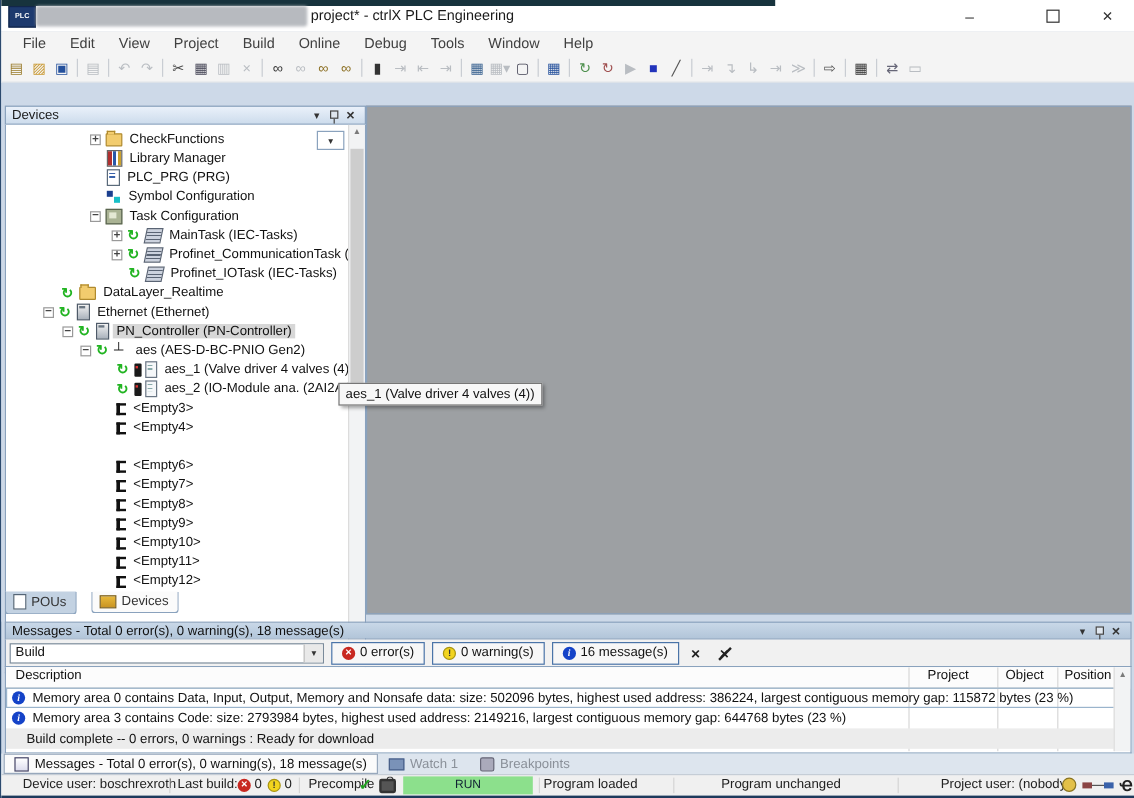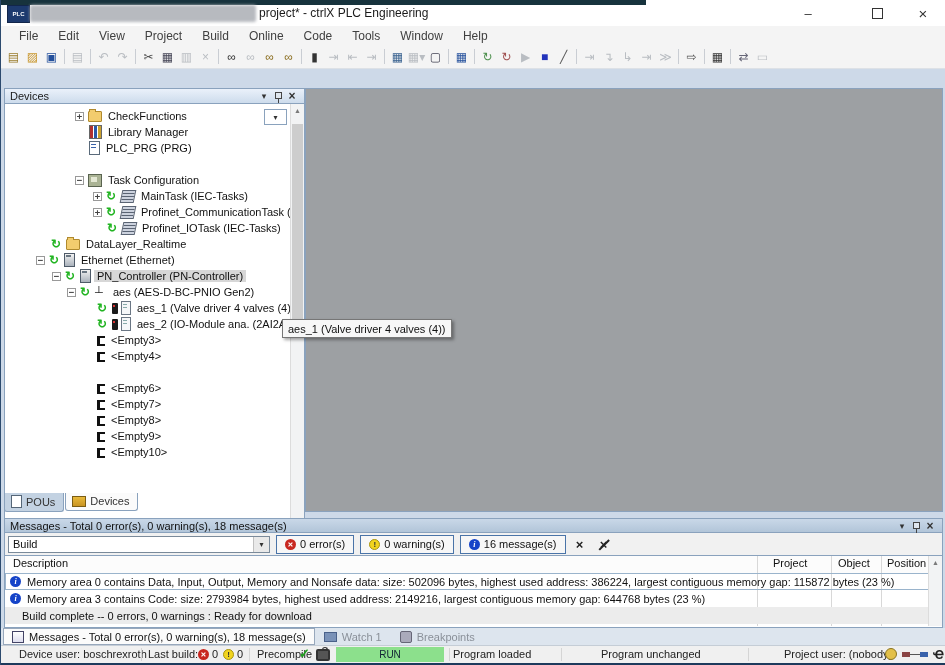--- a/index.html
+++ b/index.html
@@ -63,21 +63,21 @@
   .ti-card:before{content:"";position:absolute;left:1px;top:2px;width:4px;height:6px;background:repeating-linear-gradient(#8aa 0 1px,transparent 1px 3px);}
   .ti-plug{width:8px;height:10px;border-left:3px solid #111;border-top:2px solid #111;border-bottom:2px solid #111;box-sizing:border-box;margin-top:1px;}
   
   .sb-v{position:absolute;right:0;top:0;width:13px;height:442px;background:#f2f3f4;border-left:1px solid #dcdcdc;}
   .sb-h{position:absolute;left:0;bottom:0;width:286px;height:13px;background:#f2f3f4;border-top:1px solid #dcdcdc;}
   .sb-btn{position:absolute;width:13px;height:13px;color:#7a7a7a;font-size:7px;display:flex;align-items:center;justify-content:center;}
   .sb-thumb{position:absolute;background:#cdcdcd;}
   .tree-dd{position:absolute;right:17px;top:5px;width:21px;height:14px;background:#fff;border:1px solid #8aa2bd;
            font-size:8px;color:#333;display:flex;align-items:center;justify-content:center;}
   
-  .side-tabs{position:absolute;left:3px;top:424px;height:19px;display:flex;align-items:flex-start;gap:1px;}
+  .side-tabs{position:absolute;left:3px;top:424px;height:19px;display:flex;align-items:flex-start;gap:12px;}
   .stab{display:flex;align-items:center;gap:4px;font-size:11px;color:#333;padding:2px 8px 3px 6px;
         border:1px solid #8aa2bd;border-top:none;background:#c3d2e2;border-radius:0 0 3px 3px;}
   .stab.active{background:#fbfbfb;}
   .ic-pou{width:9px;height:11px;background:#fff;border:1px solid #567;}
   .ic-dev{width:12px;height:9px;background:linear-gradient(#e8b93a,#c99422);border:1px solid #7a5c14;}
   
   .msg-panel{position:absolute;left:3px;top:518px;width:939px;height:110px;}
   .msg-header{position:absolute;left:0;top:0;width:939px;height:15px;background:linear-gradient(#c9d8e8,#b2c5d9);
               border:1px solid #8aa2bd;box-sizing:border-box;display:flex;align-items:center;font-size:11px;color:#111;padding:0 5px;}
   .msg-toolbar{position:absolute;left:0;top:15px;width:939px;height:23px;background:#f1f1f1;border:1px solid #8aa2bd;border-top:none;
@@ -151,21 +151,21 @@
     <div class="winbtn" style="left:899px;font-size:15px;">×</div>
   </div>
 
   <div class="menubar" id="menubar">
       <span class="menu-item">File</span>
       <span class="menu-item">Edit</span>
       <span class="menu-item">View</span>
       <span class="menu-item">Project</span>
       <span class="menu-item">Build</span>
       <span class="menu-item">Online</span>
-      <span class="menu-item">Code</span>
+      <span class="menu-item">Debug</span>
       <span class="menu-item">Tools</span>
       <span class="menu-item">Window</span>
       <span class="menu-item">Help</span>
     </div>
 
   <div class="toolbar" id="toolbar">
       <span class="tbtn" style="color: rgb(154, 124, 44);">▤</span>
       <span class="tbtn" style="color: rgb(200, 150, 44);">▨</span>
       <span class="tbtn" style="color: rgb(36, 80, 156);">▣</span>
       <span class="tsep"></span>
@@ -233,20 +233,24 @@
             <span class="tlabel">CheckFunctions</span>
           </div>
           <div class="trow" style="top: 20px; padding-left: 84px;">
             <span class="ti ti-books"></span>
             <span class="tlabel">Library Manager</span>
           </div>
           <div class="trow" style="top: 36px; padding-left: 84px;">
             <span class="ti ti-doc"></span>
             <span class="tlabel">PLC_PRG (PRG)</span>
           </div>
+          <div class="trow" style="top: 52px; padding-left: 84px;">
+            <span class="ti ti-symbol"></span>
+            <span class="tlabel">Symbol Configuration</span>
+          </div>
           <div class="trow" style="top: 68px; padding-left: 70px;">
             <span class="exp">−</span>
             <span class="ti ti-taskcfg"></span>
             <span class="tlabel">Task Configuration</span>
           </div>
           <div class="trow" style="top: 84px; padding-left: 88px;">
             <span class="exp">+</span>
             <span class="ti ti-sync">↻</span>
             <span class="ti ti-stack"></span>
             <span class="tlabel">MainTask (IEC-Tasks)</span>
@@ -317,20 +321,28 @@
             <span class="ti ti-plug"></span>
             <span class="tlabel">&lt;Empty8&gt;</span>
           </div>
           <div class="trow" style="top: 324px; padding-left: 92px;">
             <span class="ti ti-plug"></span>
             <span class="tlabel">&lt;Empty9&gt;</span>
           </div>
           <div class="trow" style="top: 340px; padding-left: 92px;">
             <span class="ti ti-plug"></span>
             <span class="tlabel">&lt;Empty10&gt;</span>
+          </div>
+          <div class="trow" style="top: 356px; padding-left: 92px;">
+            <span class="ti ti-plug"></span>
+            <span class="tlabel">&lt;Empty11&gt;</span>
+          </div>
+          <div class="trow" style="top: 372px; padding-left: 92px;">
+            <span class="ti ti-plug"></span>
+            <span class="tlabel">&lt;Empty12&gt;</span>
           </div>
         </div>
       <div class="tree-dd">▾</div>
       <div class="sb-v">
         <div class="sb-btn" style="top:0;">▲</div>
         <div class="sb-thumb" style="left:1px;top:20px;width:11px;height:205px;"></div>
         <div class="sb-btn" style="bottom:0;">▼</div>
       </div>
       <div class="sb-h">
         <div class="sb-btn" style="left:0;">◀</div>

